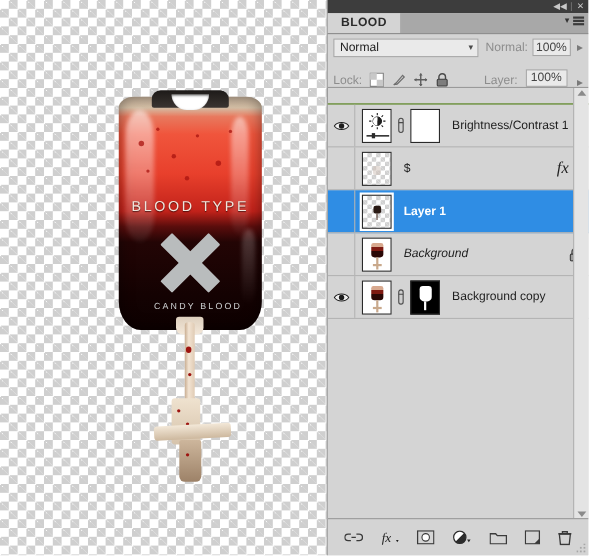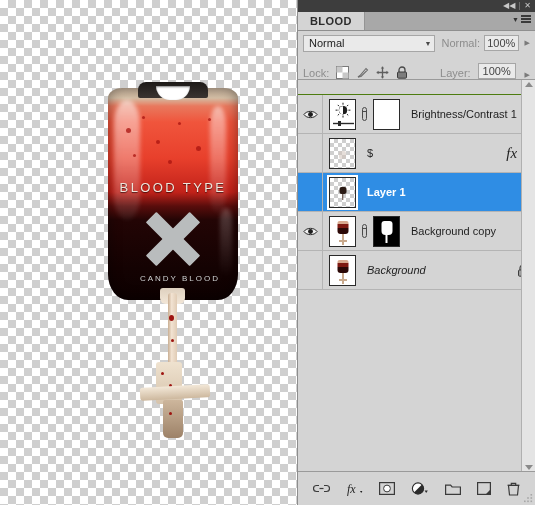--- a/index.html
+++ b/index.html
@@ -457,55 +457,55 @@
       <div class="layer sel">
         <div class="eyecol"></div>
         <div class="thumb checker sel-outline">
           <div style="position:absolute;left:50%;top:9px;transform:translateX(-50%);width:7px;height:7px;background:#2a1a14;border-radius:2px;"></div>
           <div style="position:absolute;left:50%;top:16px;transform:translateX(-50%);width:1.5px;height:6px;background:#5a4036;"></div>
         </div>
         <span class="lname">Layer 1</span>
       </div>
 
       <div class="layer">
-        <div class="eyecol">
-          <svg class="eye" viewBox="0 0 16 11">
-            <path d="M1 5.5 C4 1 12 1 15 5.5 C12 10 4 10 1 5.5 Z" fill="#efefef" stroke="#1d1d1d" stroke-width="1"></path>
-            <circle cx="8" cy="5.5" r="2.6" fill="#1d1d1d"></circle>
-          </svg>
-        </div>
-        <div class="thumb">
-          <div class="mini-bag"></div>
-          <div class="mini-tube"></div>
-          <div class="mini-clamp"></div>
-        </div>
-        <svg class="linkico" viewBox="0 0 9 16">
-          <path d="M4.5 1.5 a2 2 0 0 1 2 2 v9 a2 2 0 0 1 -4 0 v-9 a2 2 0 0 1 2 -2 z" fill="#cfcfcf" stroke="#4a4a4a" stroke-width="1"></path>
-          <path d="M2.5 5.5 h4" stroke="#4a4a4a" stroke-width="1"></path>
-        </svg>
-        <div class="maskthumb black">
-          <div class="mask-shape"></div>
-        </div>
-        <span class="lname">Background copy</span>
-      </div>
-
-      <div class="layer">
         <div class="eyecol"></div>
         <div class="thumb">
           <div class="mini-bag"></div>
           <div class="mini-tube"></div>
           <div class="mini-clamp"></div>
         </div>
         <span class="lname italic">Background</span>
         <div class="right-badge">
           <svg width="12" height="13" viewBox="0 0 12 13">
             <path d="M3 6 L3 4 A3 3 0 0 1 9 4 L9 6" fill="none" stroke="#4a4a4a" stroke-width="1.3"></path>
             <rect x="1.5" y="6" width="9" height="6.2" rx="1" fill="#9d9d9d" stroke="#3d3d3d"></rect>
           </svg>
         </div>
+      </div>
+
+      <div class="layer">
+        <div class="eyecol">
+          <svg class="eye" viewBox="0 0 16 11">
+            <path d="M1 5.5 C4 1 12 1 15 5.5 C12 10 4 10 1 5.5 Z" fill="#efefef" stroke="#1d1d1d" stroke-width="1"></path>
+            <circle cx="8" cy="5.5" r="2.6" fill="#1d1d1d"></circle>
+          </svg>
+        </div>
+        <div class="thumb">
+          <div class="mini-bag"></div>
+          <div class="mini-tube"></div>
+          <div class="mini-clamp"></div>
+        </div>
+        <svg class="linkico" viewBox="0 0 9 16">
+          <path d="M4.5 1.5 a2 2 0 0 1 2 2 v9 a2 2 0 0 1 -4 0 v-9 a2 2 0 0 1 2 -2 z" fill="#cfcfcf" stroke="#4a4a4a" stroke-width="1"></path>
+          <path d="M2.5 5.5 h4" stroke="#4a4a4a" stroke-width="1"></path>
+        </svg>
+        <div class="maskthumb black">
+          <div class="mask-shape"></div>
+        </div>
+        <span class="lname">Background copy</span>
       </div>
     </div>
 
     <div class="vscroll">
       <div class="arrowg arrow-up"></div>
       <div class="arrowg arrow-down"></div>
     </div>
 
     <div class="footer">
       <span class="fico">

